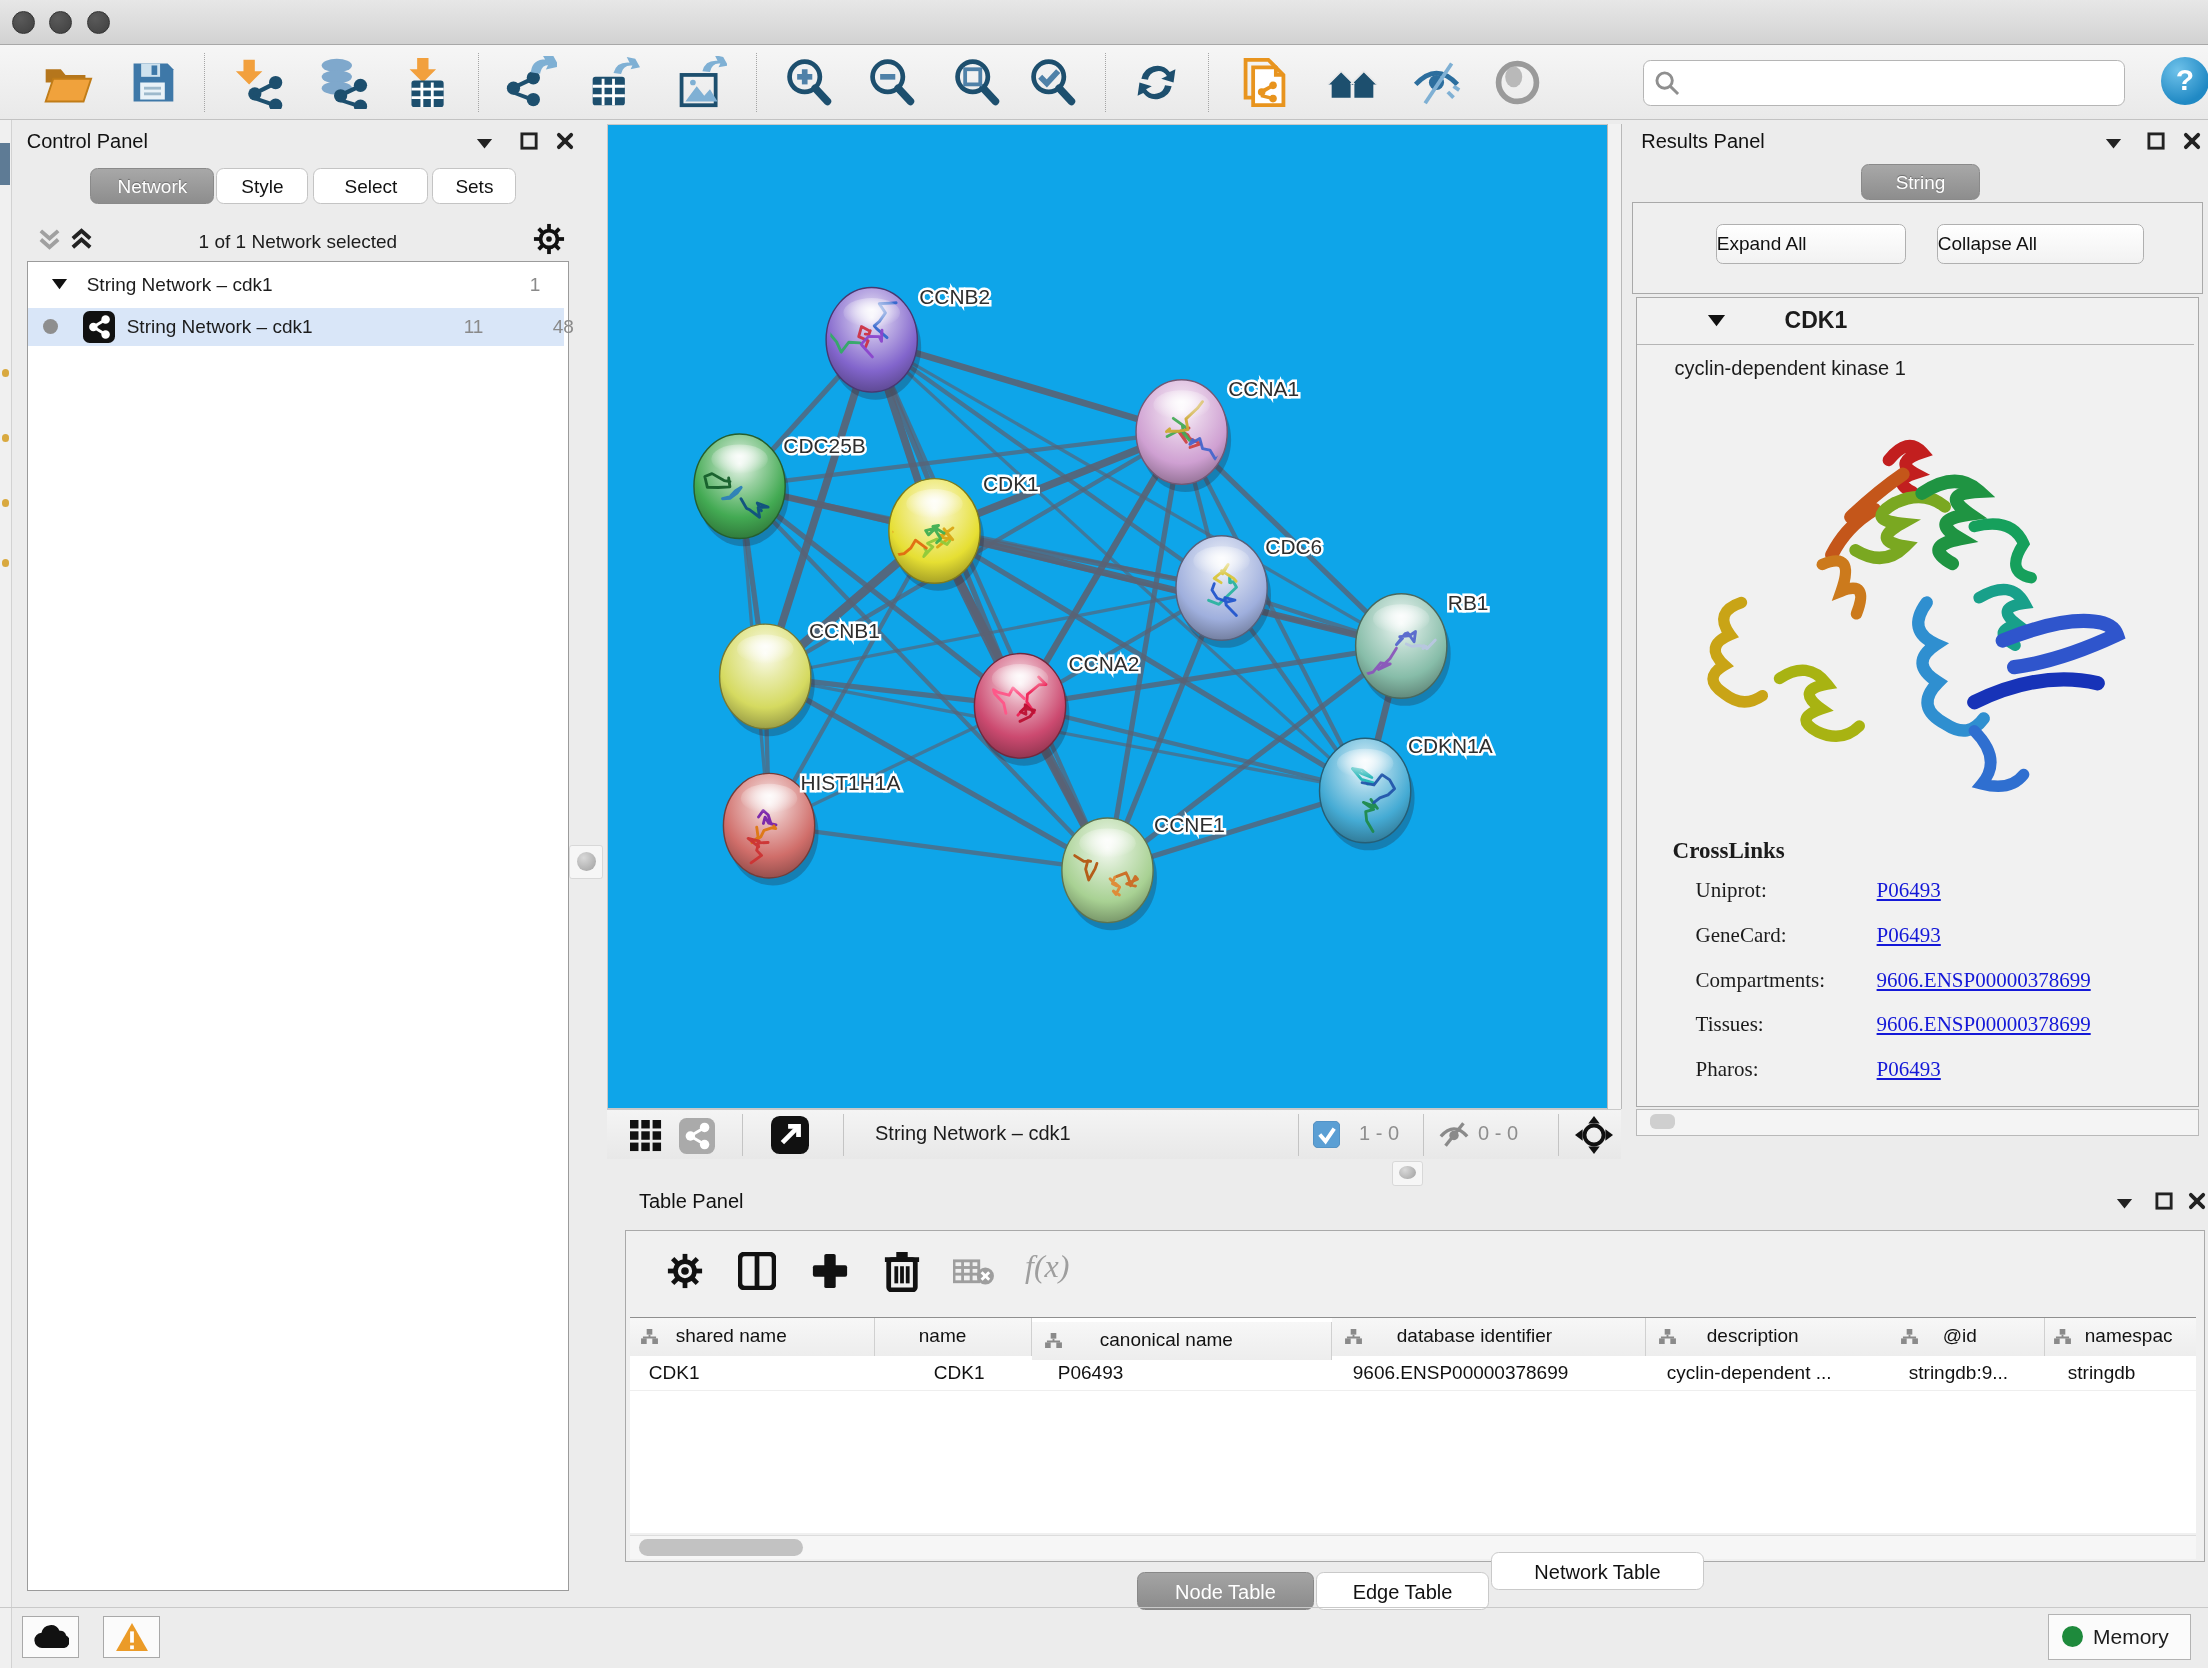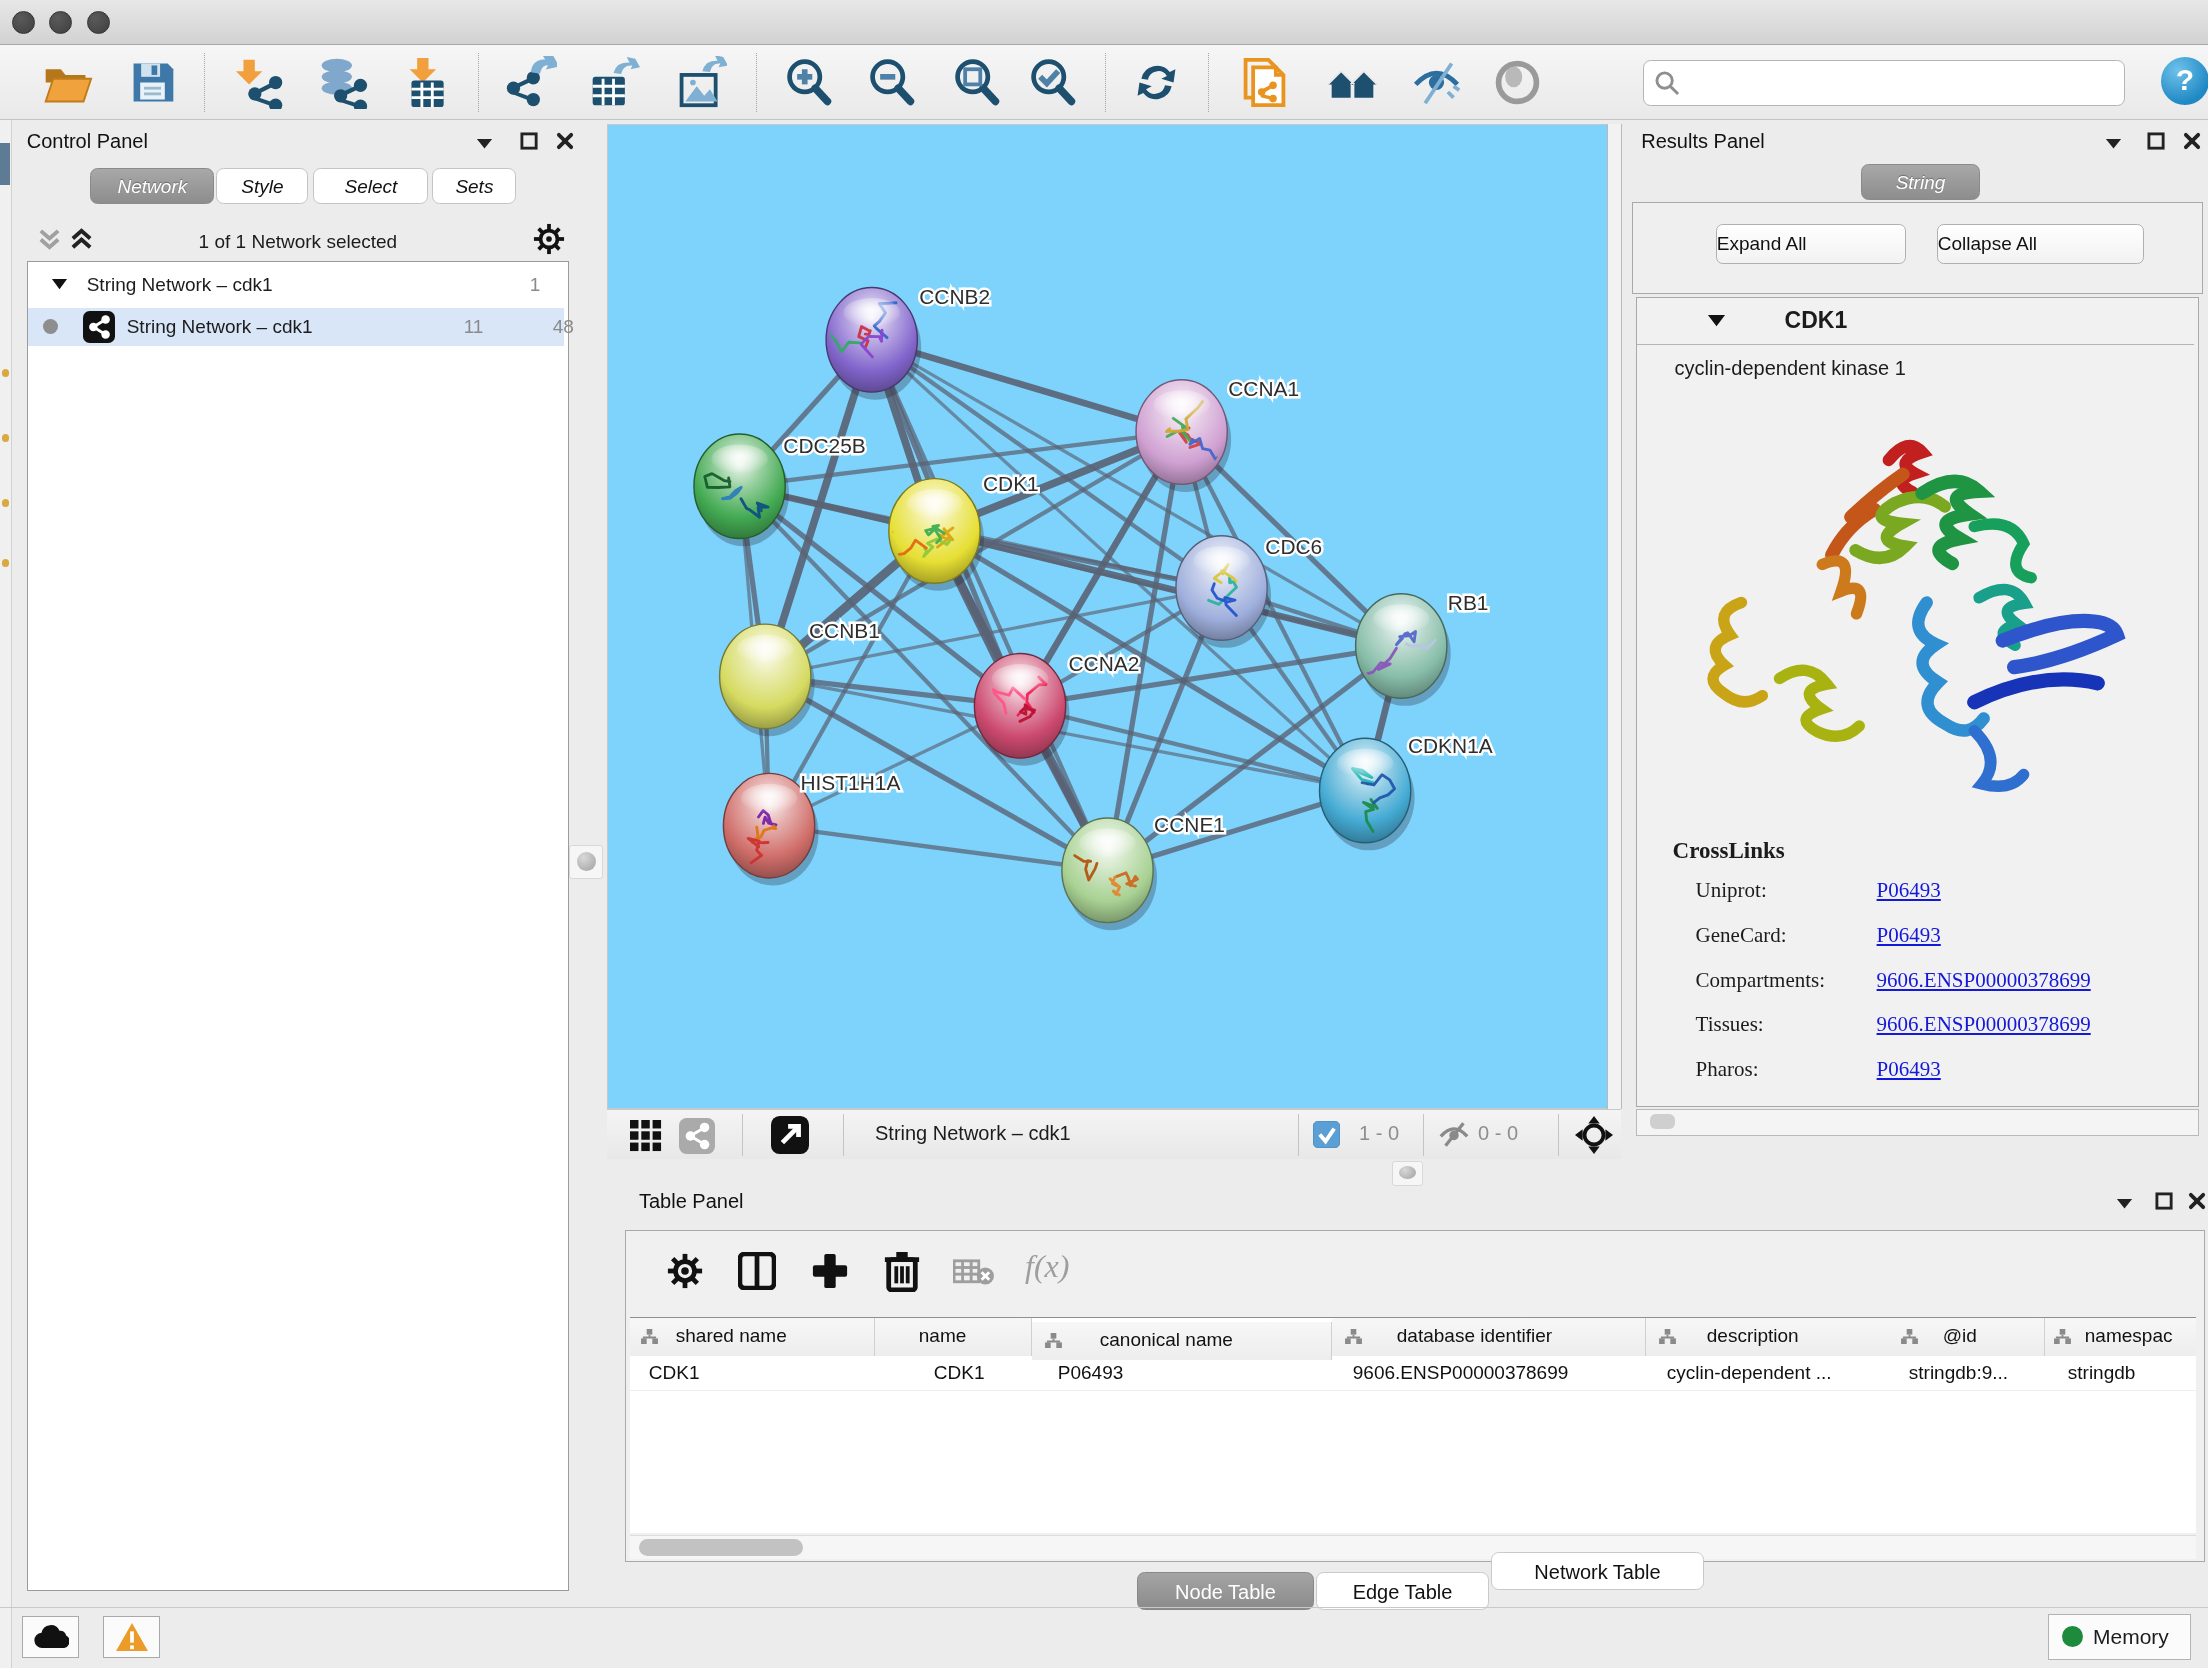--- a/index.html
+++ b/index.html
@@ -18,21 +18,21 @@
   .ticon{width:53px;height:53px;top:10.5px;}
   .ticon svg{display:block}
   .searchbox{top:15px;width:480px;height:44px;background:#fff;border:1px solid #b5b5b5;
     border-radius:7.6px;}
   .helpbtn{top:12.4px;width:48px;height:48px;border-radius:50%;
     background:radial-gradient(circle at 35% 28%,#6fc2ea,#2089c4 70%);
     color:#fff;font-weight:bold;font-size:30px;text-align:center;line-height:46px;}
   
   .panel-hdr{font-size:20px;color:#111;}
   .tab{height:36px;border:1px solid #c4c4c4;background:#fff;border-radius:7.6px;
-    font-size:19px;color:#111;text-align:center;line-height:36px;padding:0 19px;box-sizing:border-box;font-style:italic;}
+    font-size:19px;color:#111;text-align:center;line-height:36px;padding:0 19px;box-sizing:border-box;}
   .tab.sel{background:linear-gradient(#a8a8a8,#8d8d8d);color:#fff;border-color:#8a8a8a;
     text-shadow:0 -1px 1px rgba(0,0,0,.35);}
   .whitebox{background:#fff;border:1.9px solid #9b9b9b;}
   .graybox{background:#efefef;border:1.9px solid #a9a9a9;}
   .treerow{font-size:19px;height:38px;line-height:38px;}
   .treerow .cnt{color:#8a8a8a;}
   .selrow{background:#d9e6f8;}
   .btn{background:linear-gradient(#ffffff,#f2f2f2);border:1px solid #b0b0b0;border-radius:6.7px;
     font-size:19px;text-align:left;color:#111;}
   .serif{font-family:"Liberation Serif",serif;}
@@ -353,21 +353,21 @@
 <div class="abs handle" style="left:569px;top:845px">
     <i></i>
   </div>
 <div class="abs handle" style="left:1586px;top:623px">
     <i></i>
   </div>
 <div class="abs handle" style="left:1392px;top:1161px;width:28.5px;height:23px">
     <i style="width:17px;height:13.3px;margin:3.8px auto"></i>
   </div>
 
-<div class="abs" style="left:607px;top:124px;width:1001px;height:985px;background:#7dd3fc;border:1px solid #c8c8c8;box-sizing:border-box">
+<div class="abs" style="left:607px;top:124px;width:1001px;height:985px;background:#0ea5e9;border:1px solid #c8c8c8;box-sizing:border-box">
   <svg id="graph-svg" width="999" height="983" viewBox="0 0 1050 1034">
       <defs>
         <radialGradient id="gloss" cx="50%" cy="40%" r="60%">
           <stop offset="0%" stop-color="#fff" stop-opacity="0.9"></stop>
           <stop offset="100%" stop-color="#fff" stop-opacity="0"></stop>
         </radialGradient>
         <radialGradient id="ng0" cx="50%" cy="28%" r="80%">
           <stop offset="0%" stop-color="rgb(245,243,251)"></stop>
           <stop offset="30%" stop-color="rgb(186,170,227)"></stop>
           <stop offset="65%" stop-color="#8265cc"></stop>

